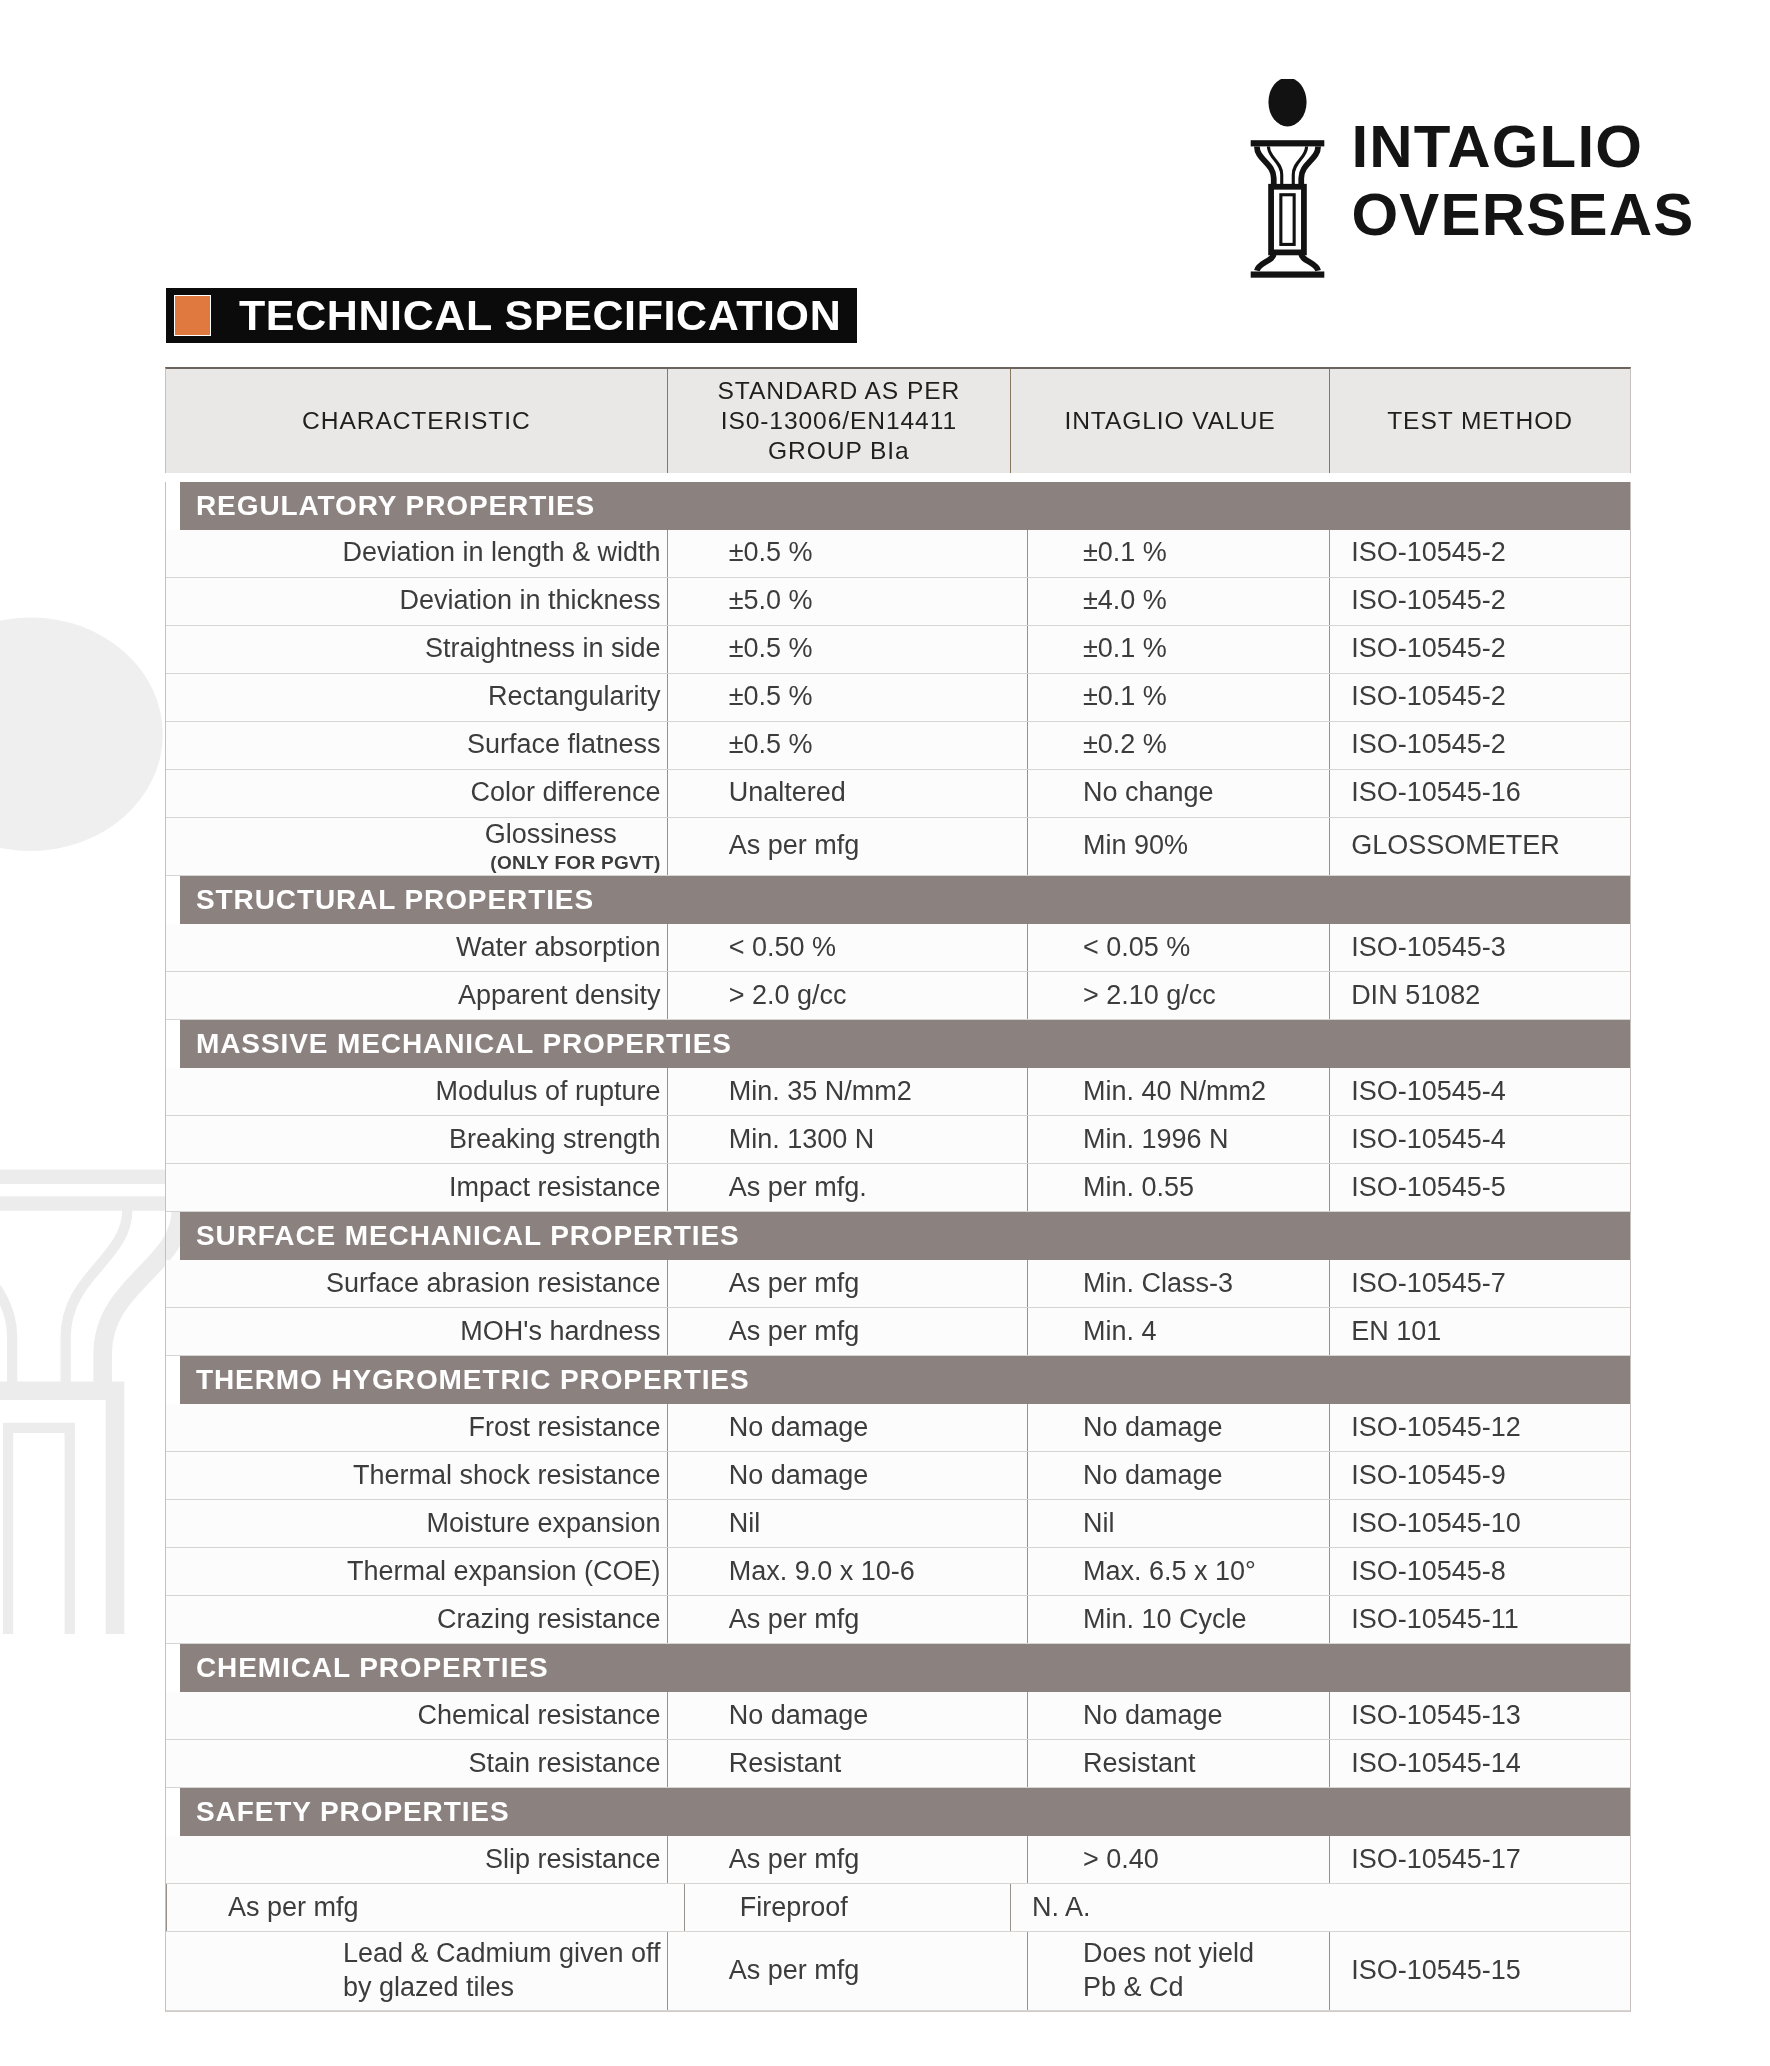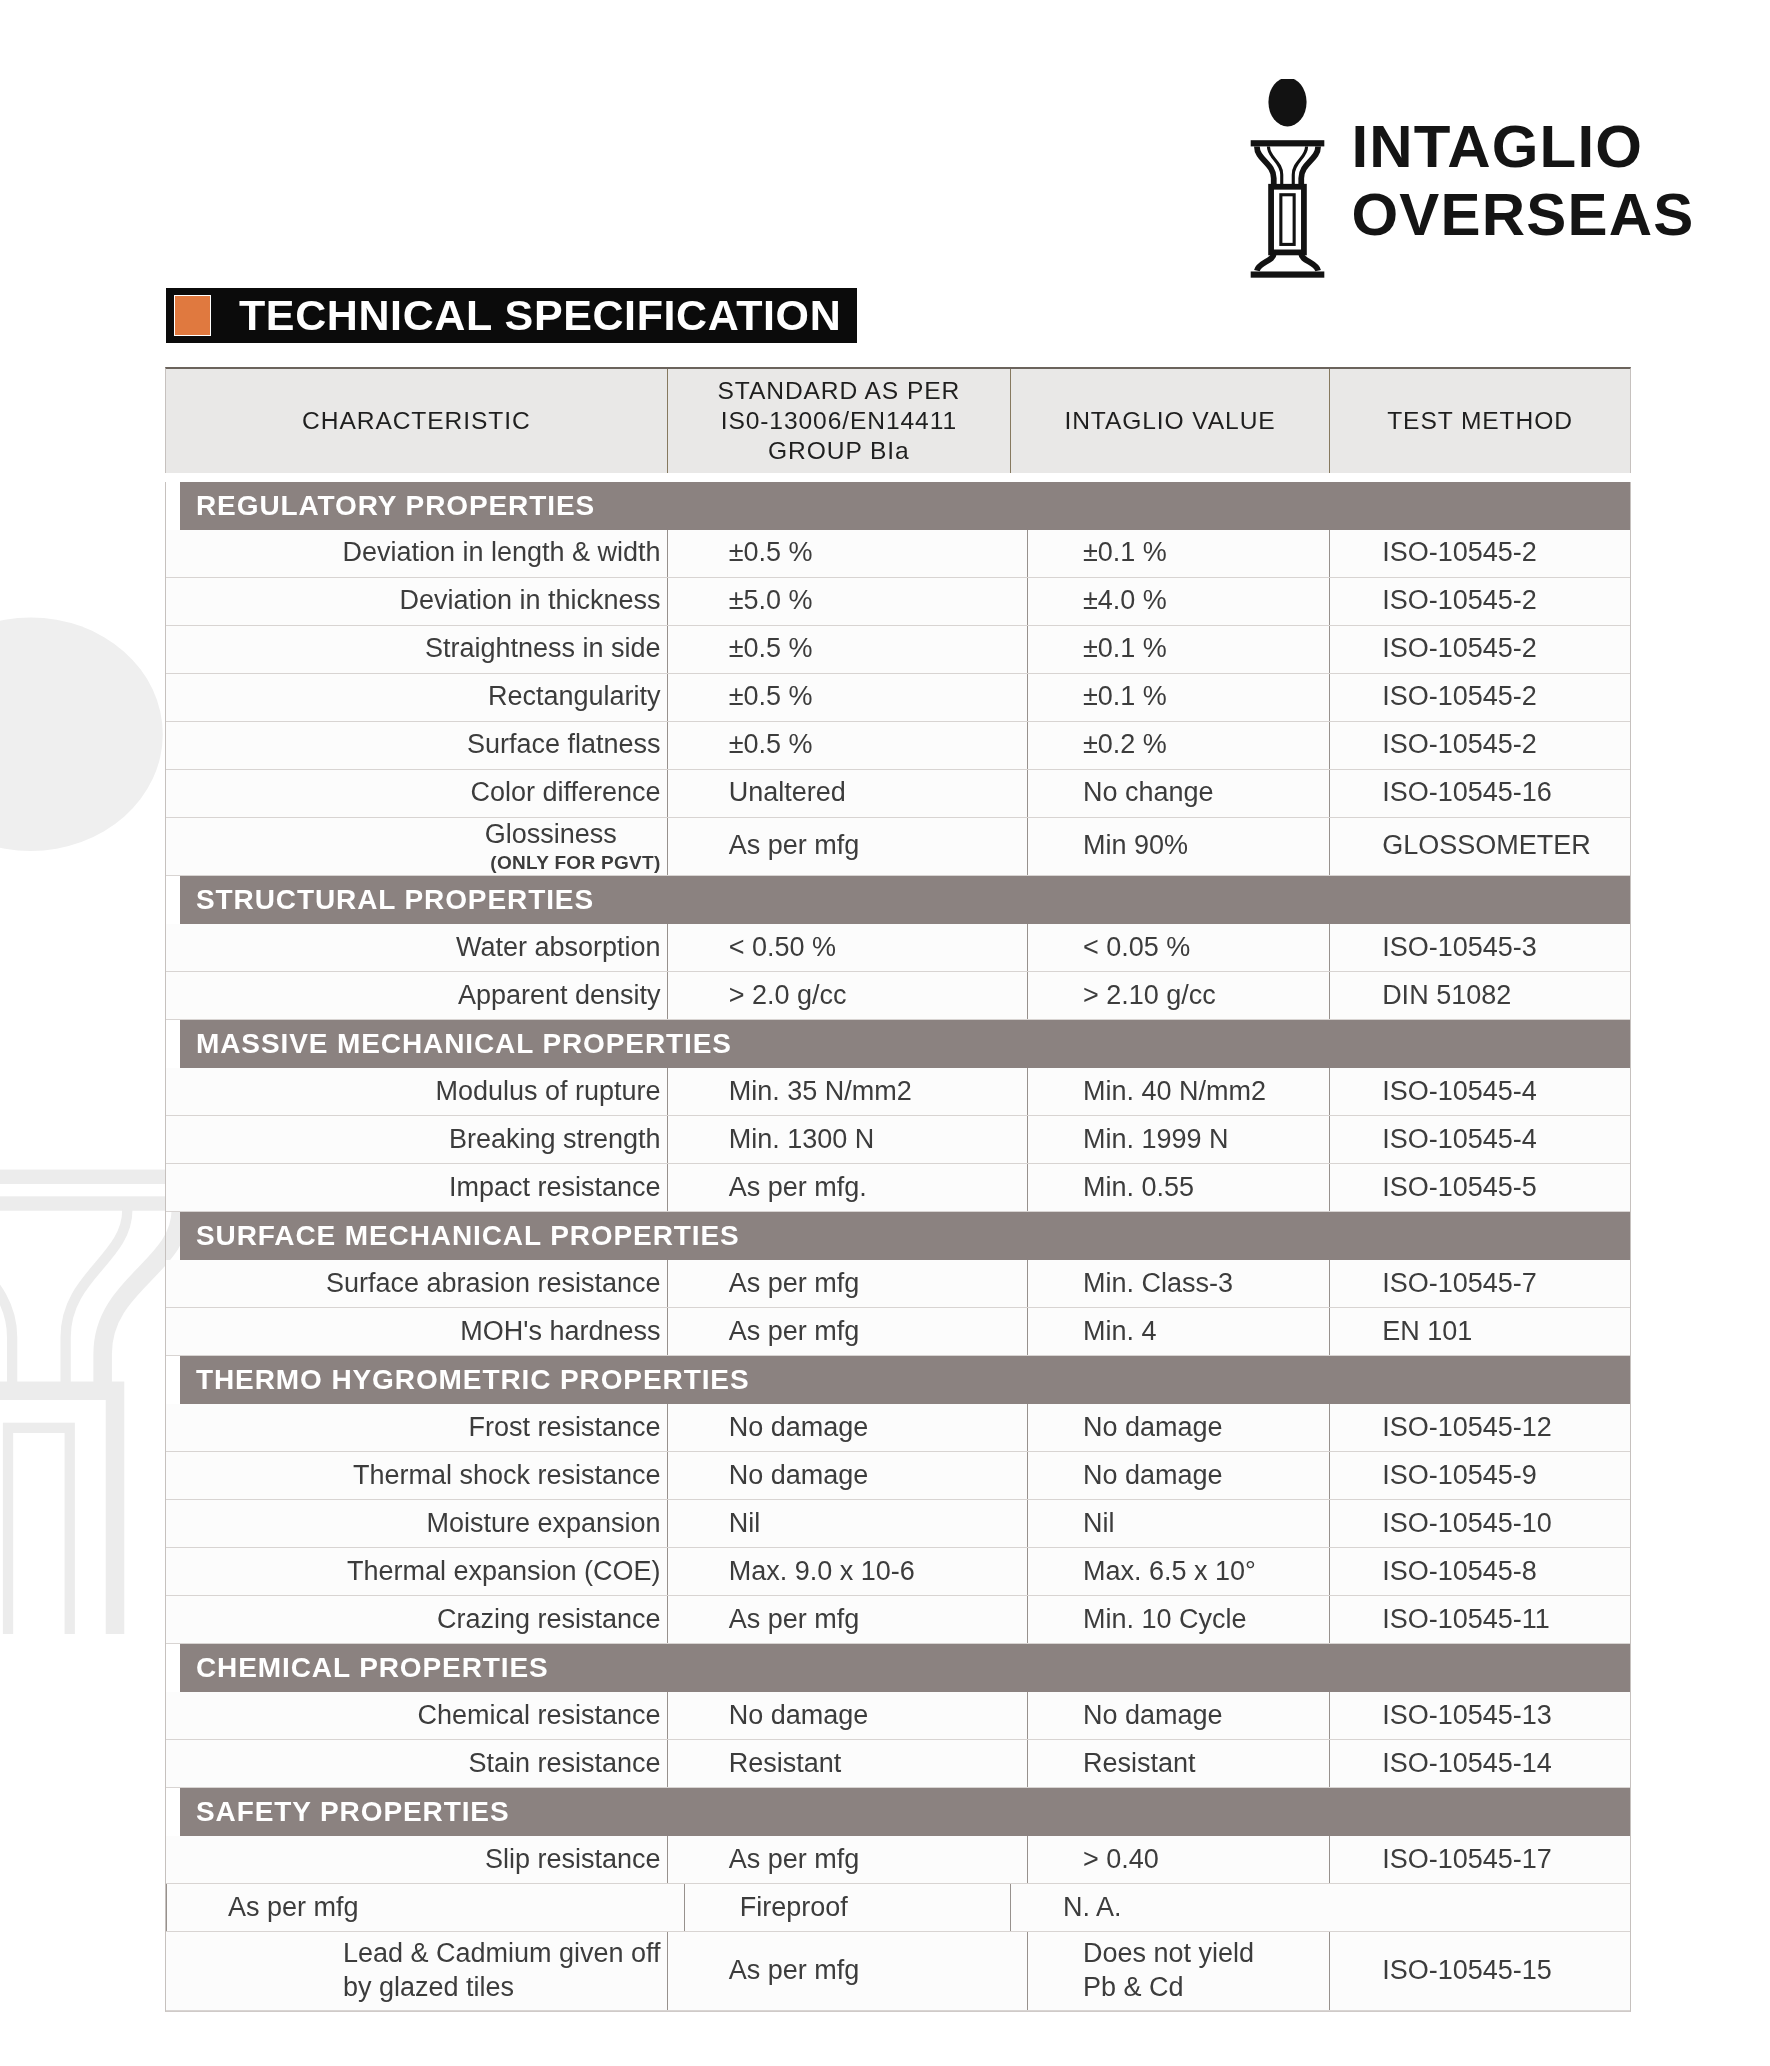--- a/index.html
+++ b/index.html
@@ -67,21 +67,21 @@
   }
   .row.tall{min-height:79px;}
   .cell{
     display:flex;align-items:center;
     font-size:27px;color:var(--ink);line-height:1.25;
   }
   .cell .lab{white-space:pre-line;}
   .cell.c0{padding-left:17px;padding-right:6.1px;justify-content:flex-end;}
   .cell.c1{padding-left:61px;border-left:1.2px solid var(--vline);}
   .cell.c2{padding-left:55px;border-left:1.2px solid var(--vline);margin-left:17px;}
-  .cell.c3{padding-left:52px;border-left:1.2px solid var(--vline);}
+  .cell.c3{padding-left:21px;border-left:1.2px solid var(--vline);}
   .note{font-size:19px;letter-spacing:0.3px;font-weight:bold;}
 </style>
 </head>
 <body>
 
 <div class="page">
 
   <svg class="watermark" viewBox="0 0 560 1760" aria-hidden="true">
     <ellipse cx="50" cy="295" rx="215" ry="190" fill="#EFEFEF"></ellipse>
     <g transform="translate(-255,560) scale(3.35)" fill="none" stroke="#ECECEC">
@@ -279,21 +279,21 @@
           </div>
         </div>
         <div class="row">
           <div class="cell c0">
             <div class="lab">Breaking strength</div>
           </div>
           <div class="cell c1">
             <div class="lab">Min. 1300 N</div>
           </div>
           <div class="cell c2">
-            <div class="lab">Min. 1999 N</div>
+            <div class="lab">Min. 1996 N</div>
           </div>
           <div class="cell c3">
             <div class="lab">ISO-10545-4</div>
           </div>
         </div>
         <div class="row">
           <div class="cell c0">
             <div class="lab">Impact resistance</div>
           </div>
           <div class="cell c1">

